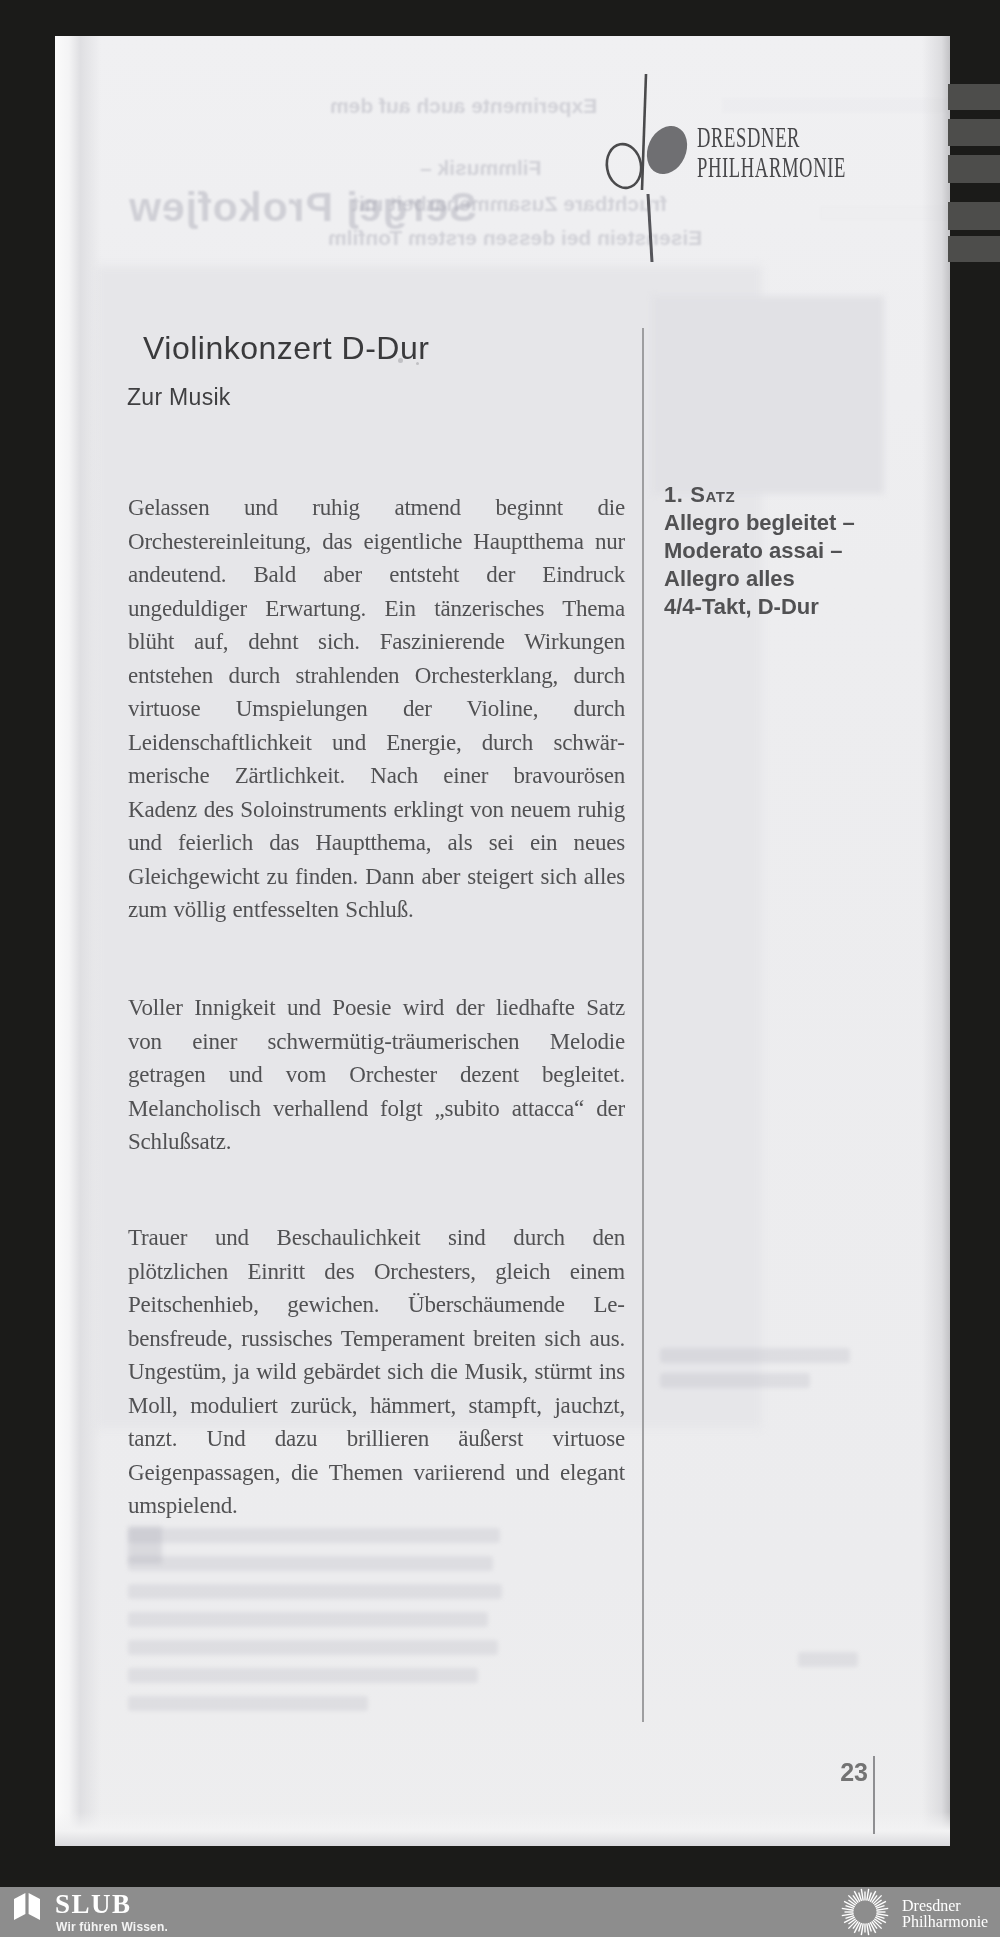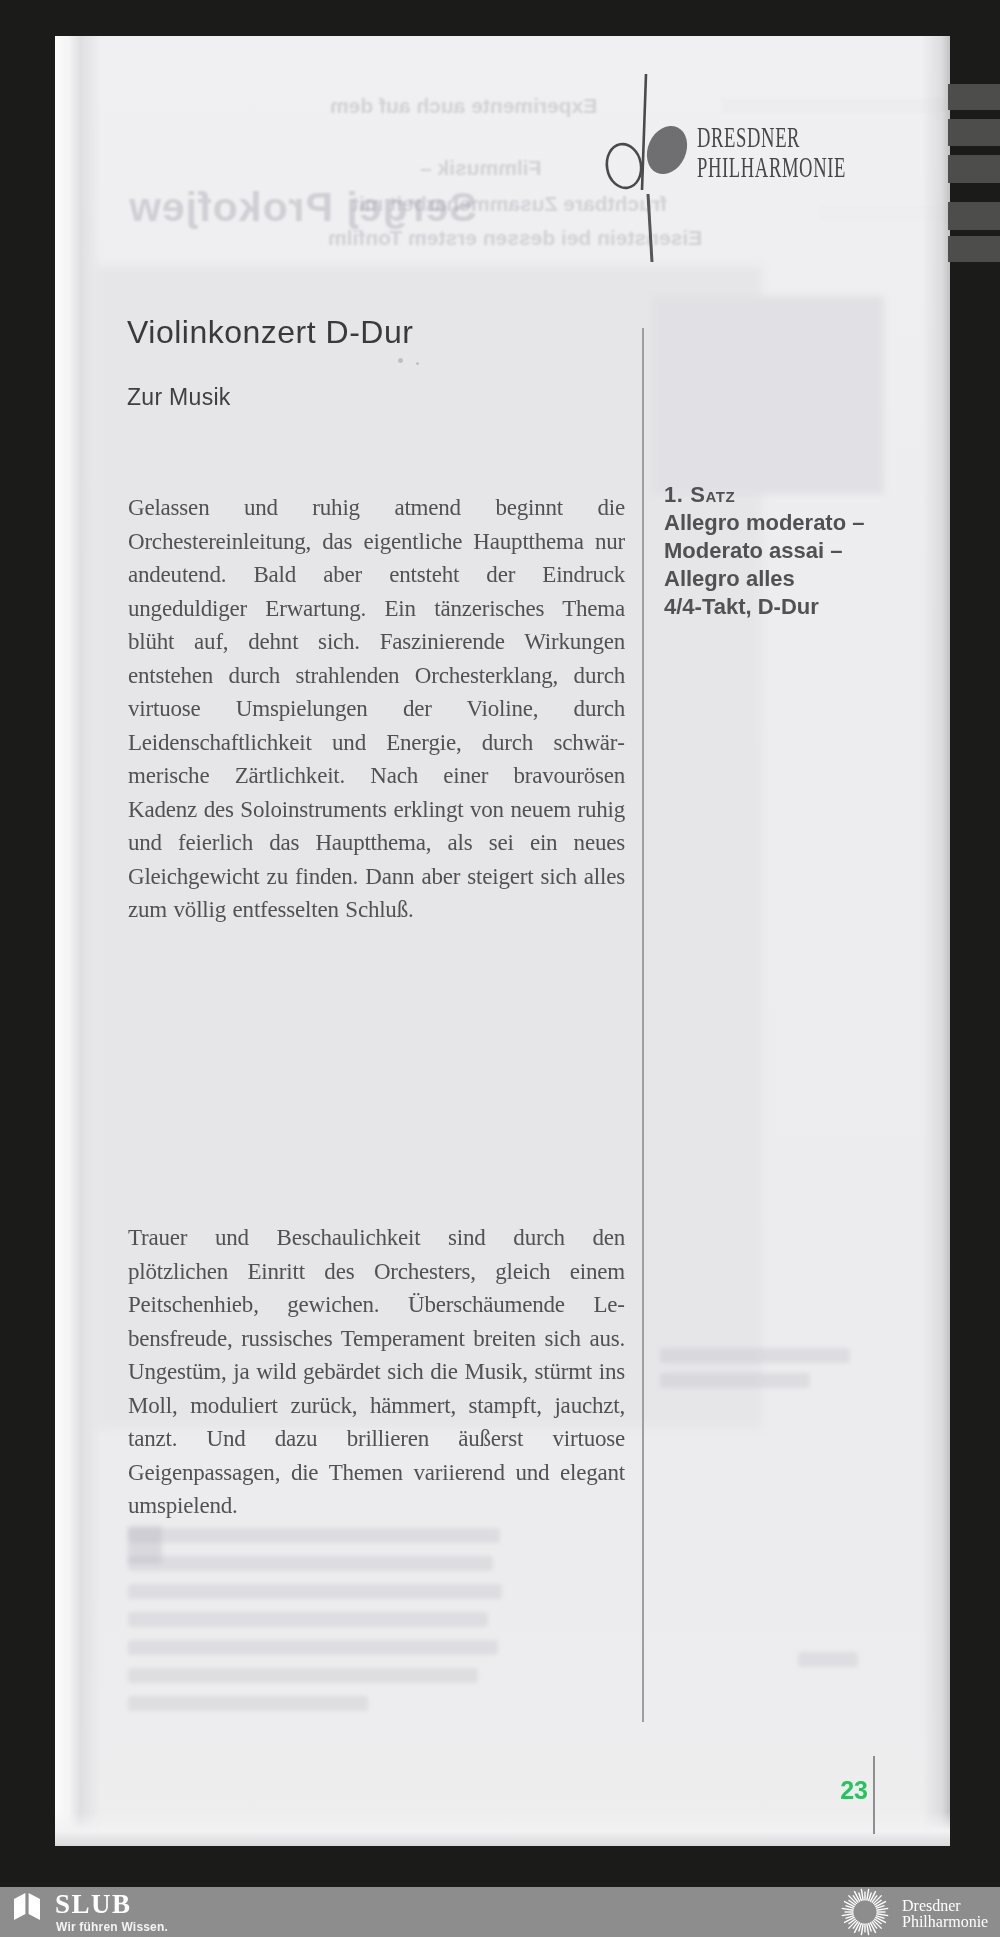--- a/index.html
+++ b/index.html
@@ -34,36 +34,36 @@
   .stripe{position:absolute;height:15px;background:var(--bleed-ink);opacity:0.20;
         filter:blur(2.2px);border-radius:3px;}
   .blob{position:absolute;background:var(--bleed-ink);opacity:0.26;filter:blur(2.5px);}
   
   .dp-logo{position:absolute;left:580px;top:66px;}
   .pub{position:absolute;left:697px;font-family:"Liberation Serif",serif;
        color:var(--logo-ink);font-size:30px;line-height:30px;transform:scaleX(0.62);
        transform-origin:left top;white-space:nowrap;letter-spacing:1px;}
   .pub1{top:122px;} .pub2{top:152px;}
   
-  .title{position:absolute;left:127px;top:314px;margin:0;font-size:32px;font-weight:400;
+  .title{position:absolute;left:127px;top:314px;margin:16px;font-size:32px;font-weight:400;
         color:var(--heading-text);letter-spacing:0.5px;}
   .subtitle{position:absolute;left:127px;top:384px;font-size:23px;color:#3f3f41;
         letter-spacing:0.3px;}
   .divider{position:absolute;left:642px;top:328px;width:2px;height:1394px;background:var(--divider);}
   #bodyCol,#mvCol,#bleedLayer,#edgebars{position:absolute;inset:0;}
   .para{position:absolute;left:128px;width:497px;font-size:23px;line-height:33.5px;
         color:var(--body-text);text-align:justify;letter-spacing:-0.2px;word-spacing:1px;
         hyphens:manual;font-family:Liberation Serif, serif;}
   .mv{position:absolute;left:664px;width:235px;font-size:22px;line-height:28px;color:var(--body-text);}
   .mv-line{white-space:nowrap;}
   .smallcaps,.sc{font-variant:small-caps;letter-spacing:0.6px;}
   .speck{position:absolute;width:5px;height:5px;border-radius:50%;background:#b6b6ba;opacity:0.8;}
   
   .pageno{position:absolute;left:836px;top:1758px;width:32px;font-size:25px;font-weight:bold;
-        color:#22c55e;text-align:right;margin-top:18px;}
+        color:#737373;text-align:right;}
   .pageno-rule{position:absolute;left:873px;top:1756px;width:2px;height:78px;background:#8f8f92;}
   
   .edgebar{position:absolute;background:#4d4d4b;}
   
   .footer{position:absolute;left:0;top:1887px;width:1000px;height:50px;background:var(--footer-bar);}
   .slub-icon{position:absolute;left:12px;top:4px;}
   .slub-name{position:absolute;left:55px;top:2px;font-family:"Liberation Serif",serif;
         font-weight:bold;font-size:27px;color:var(--footer-text);letter-spacing:1.5px;}
   .slub-tag{position:absolute;left:56px;top:33px;font-size:12px;font-weight:bold;
         color:#f4f4f4;letter-spacing:0.2px;}
@@ -120,26 +120,27 @@
   <div class="pub pub1">DRESDNER</div>
   <div class="pub pub2">PHILHARMONIE</div>
 
   <h1 class="title">Violinkonzert D-Dur</h1>
   <div class="subtitle">Zur Musik</div>
   <div class="speck" style="left:398px;top:358px;"></div>
   <div class="speck" style="left:416px;top:362px;width:3px;height:3px;"></div>
   <div class="divider"></div>
   <div id="bodyCol">
       <div class="para" style="top: 491px;">Gelassen und ruhig atmend beginnt die Orchestereinleitung, das eigentliche Hauptthema nur andeutend. Bald aber entsteht der Eindruck ungeduldiger Erwartung. Ein tänzerisches Thema blüht auf, dehnt sich. Faszinierende Wirkungen entstehen durch strahlenden Orchesterklang, durch virtuose Umspielungen der Violine, durch Leidenschaftlichkeit und Energie, durch schwär­merische Zärtlichkeit. Nach einer bravourösen Kadenz des Soloinstruments erklingt von neuem ruhig und feierlich das Hauptthema, als sei ein neues Gleichgewicht zu finden. Dann aber stei­gert sich alles zum völlig entfesselten Schluß.</div>
+      <div class="para" style="top: 991px;">Voller Innigkeit und Poesie wird der liedhafte Satz von einer schwermütig-träumerischen Melodie getragen und vom Orchester dezent begleitet. Melancholisch verhallend folgt „subito attacca“ der Schlußsatz.</div>
       <div class="para" style="top: 1221px;">Trauer und Beschaulichkeit sind durch den plötzlichen Einritt des Orchesters, gleich einem Peitschenhieb, gewichen. Überschäumende Le­bensfreude, russisches Temperament breiten sich aus. Ungestüm, ja wild gebärdet sich die Musik, stürmt ins Moll, moduliert zurück, hämmert, stampft, jauchzt, tanzt. Und dazu brillieren äu­ßerst virtuose Geigenpassagen, die Themen variierend und elegant umspielend.</div>
     </div>
   <div id="mvCol">
       <div class="mv" style="top: 481px; font-weight: bold;">
         <div class="mv-line smallcaps">1. Satz</div>
-        <div class="mv-line"><span>Allegro moderato –</span></div>
+        <div class="mv-line"><span>Allegro begleitet –</span></div>
         <div class="mv-line"><span>Moderato assai –</span></div>
         <div class="mv-line"><span>Allegro alles</span></div>
         <div class="mv-line"><span>4/4-Takt, D-Dur</span></div>
       </div>
     </div>
 
   <div class="pageno">23</div>
   <div class="pageno-rule"></div>
 
   <div class="footer">

